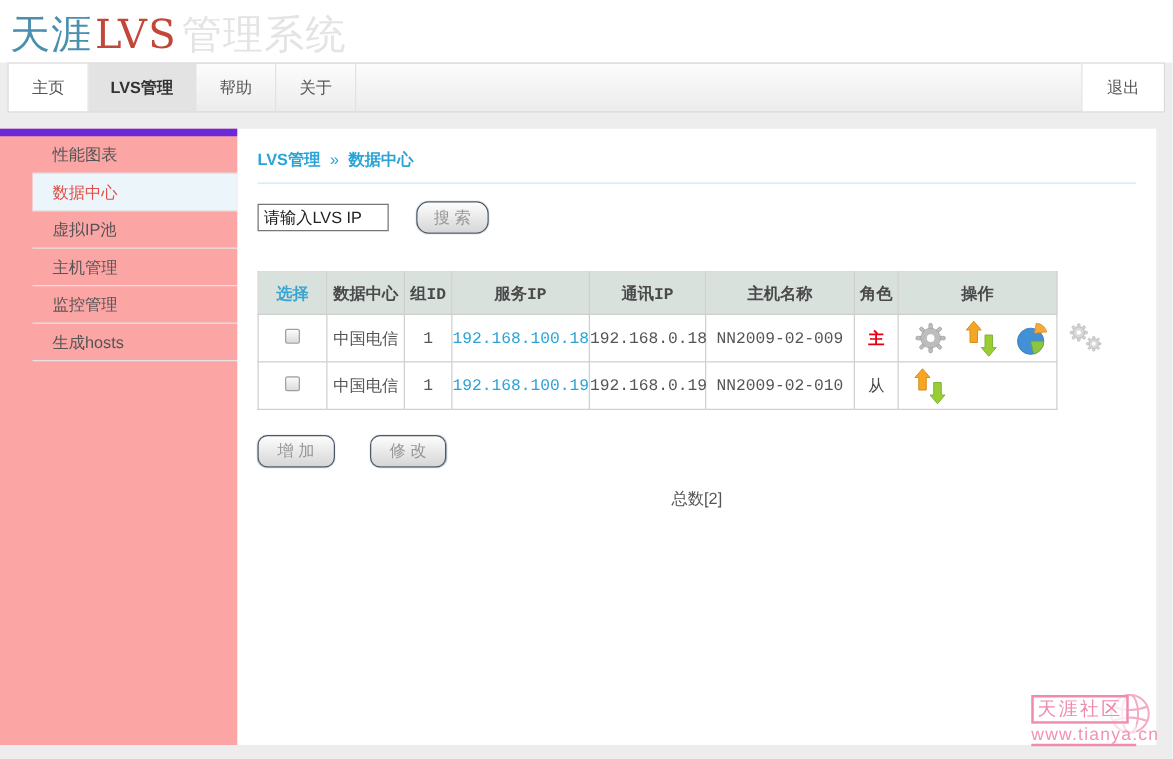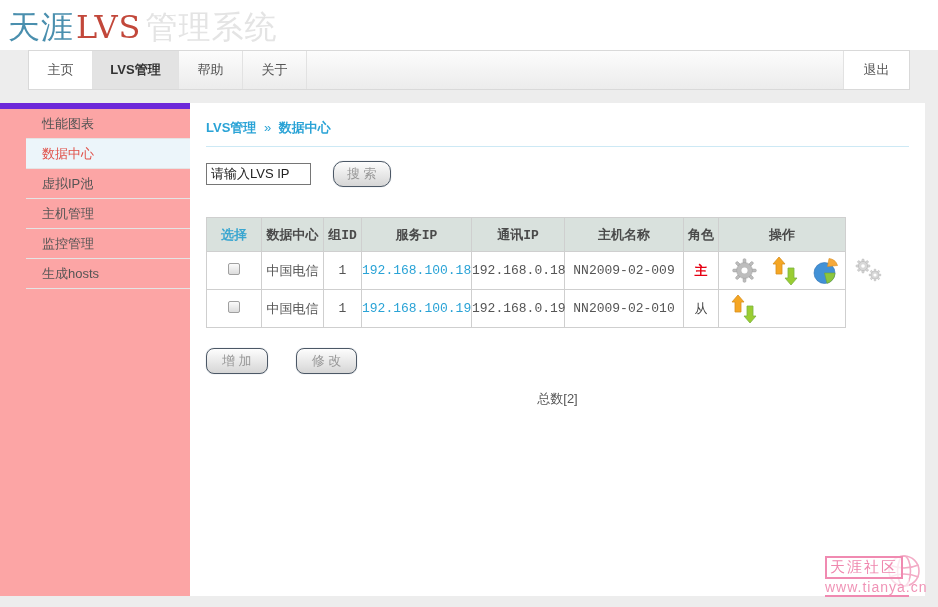--- a/index.html
+++ b/index.html
@@ -8,21 +8,21 @@
 
   
   .header { height:50px; background:#ffffff; padding:6px 0 0 8px; }
   .logo { font-family:"DejaVu Serif","Liberation Serif",serif; font-weight:normal;
           font-size:32px; letter-spacing:1px;text-align:right; }
   .logo .p1 { color:#4a8fae; }
   .logo .p2 { color:#c2473a; margin-left:2px; }
   .logo .p3 { color:#e4e4e4; margin-left:4px; }
 
   
-  .tabbar { margin:0 28px; height:40px; border:1px solid #d9d9d9;
+  .tabbar { margin:0 6px; height:40px; border:1px solid #d9d9d9;
             background:linear-gradient(#fcfcfc,#ececec); display:flex; align-items:stretch; }
   .tab { width:64px; display:flex; align-items:center; justify-content:center;
          font-size:13px; color:#555; border-right:1px solid #e2e2e2; cursor:pointer; }
   .tab.home { background:#ffffff; }
   .tab.active { width:86px; background:#e3e3e3; font-weight:bold; color:#333; }
   .tab-spacer { flex:1; }
   .tab.logout { width:66px; background:#ffffff; border-left:1px solid #e2e2e2; border-right:none; }
 
   
   .content { display:flex; margin-top:13px; height:493px; }

